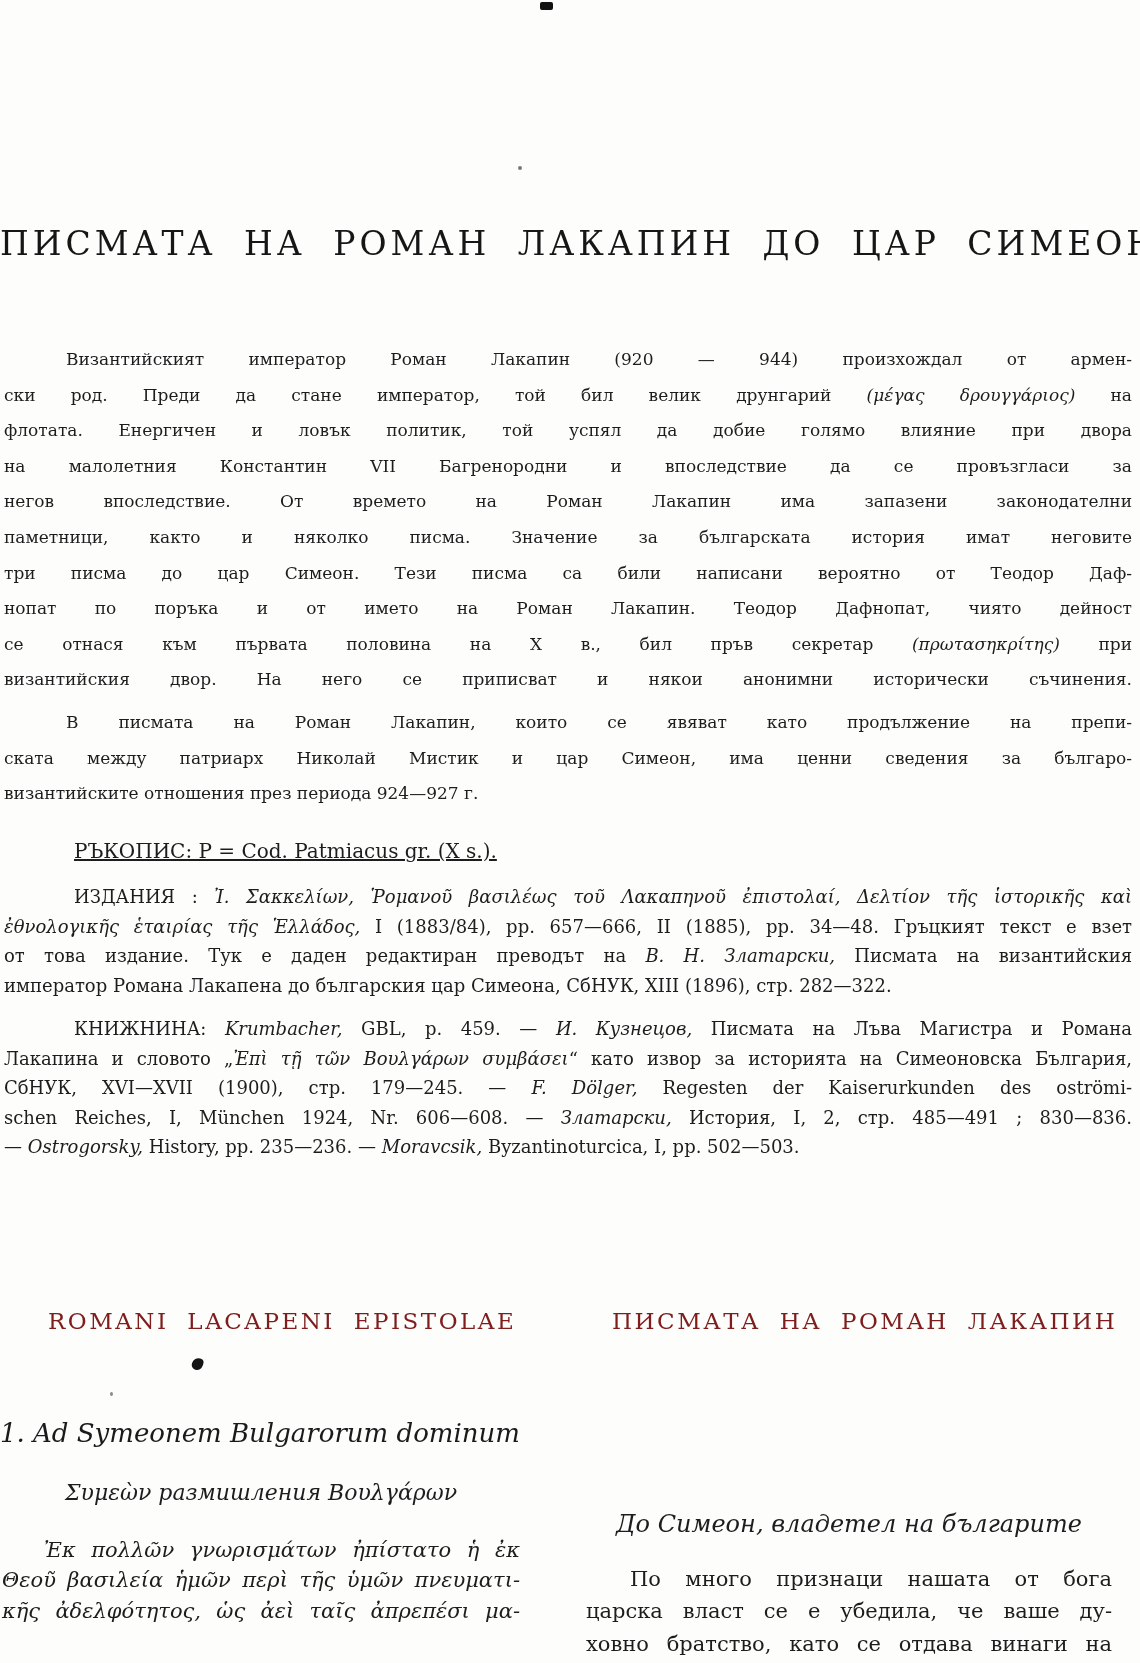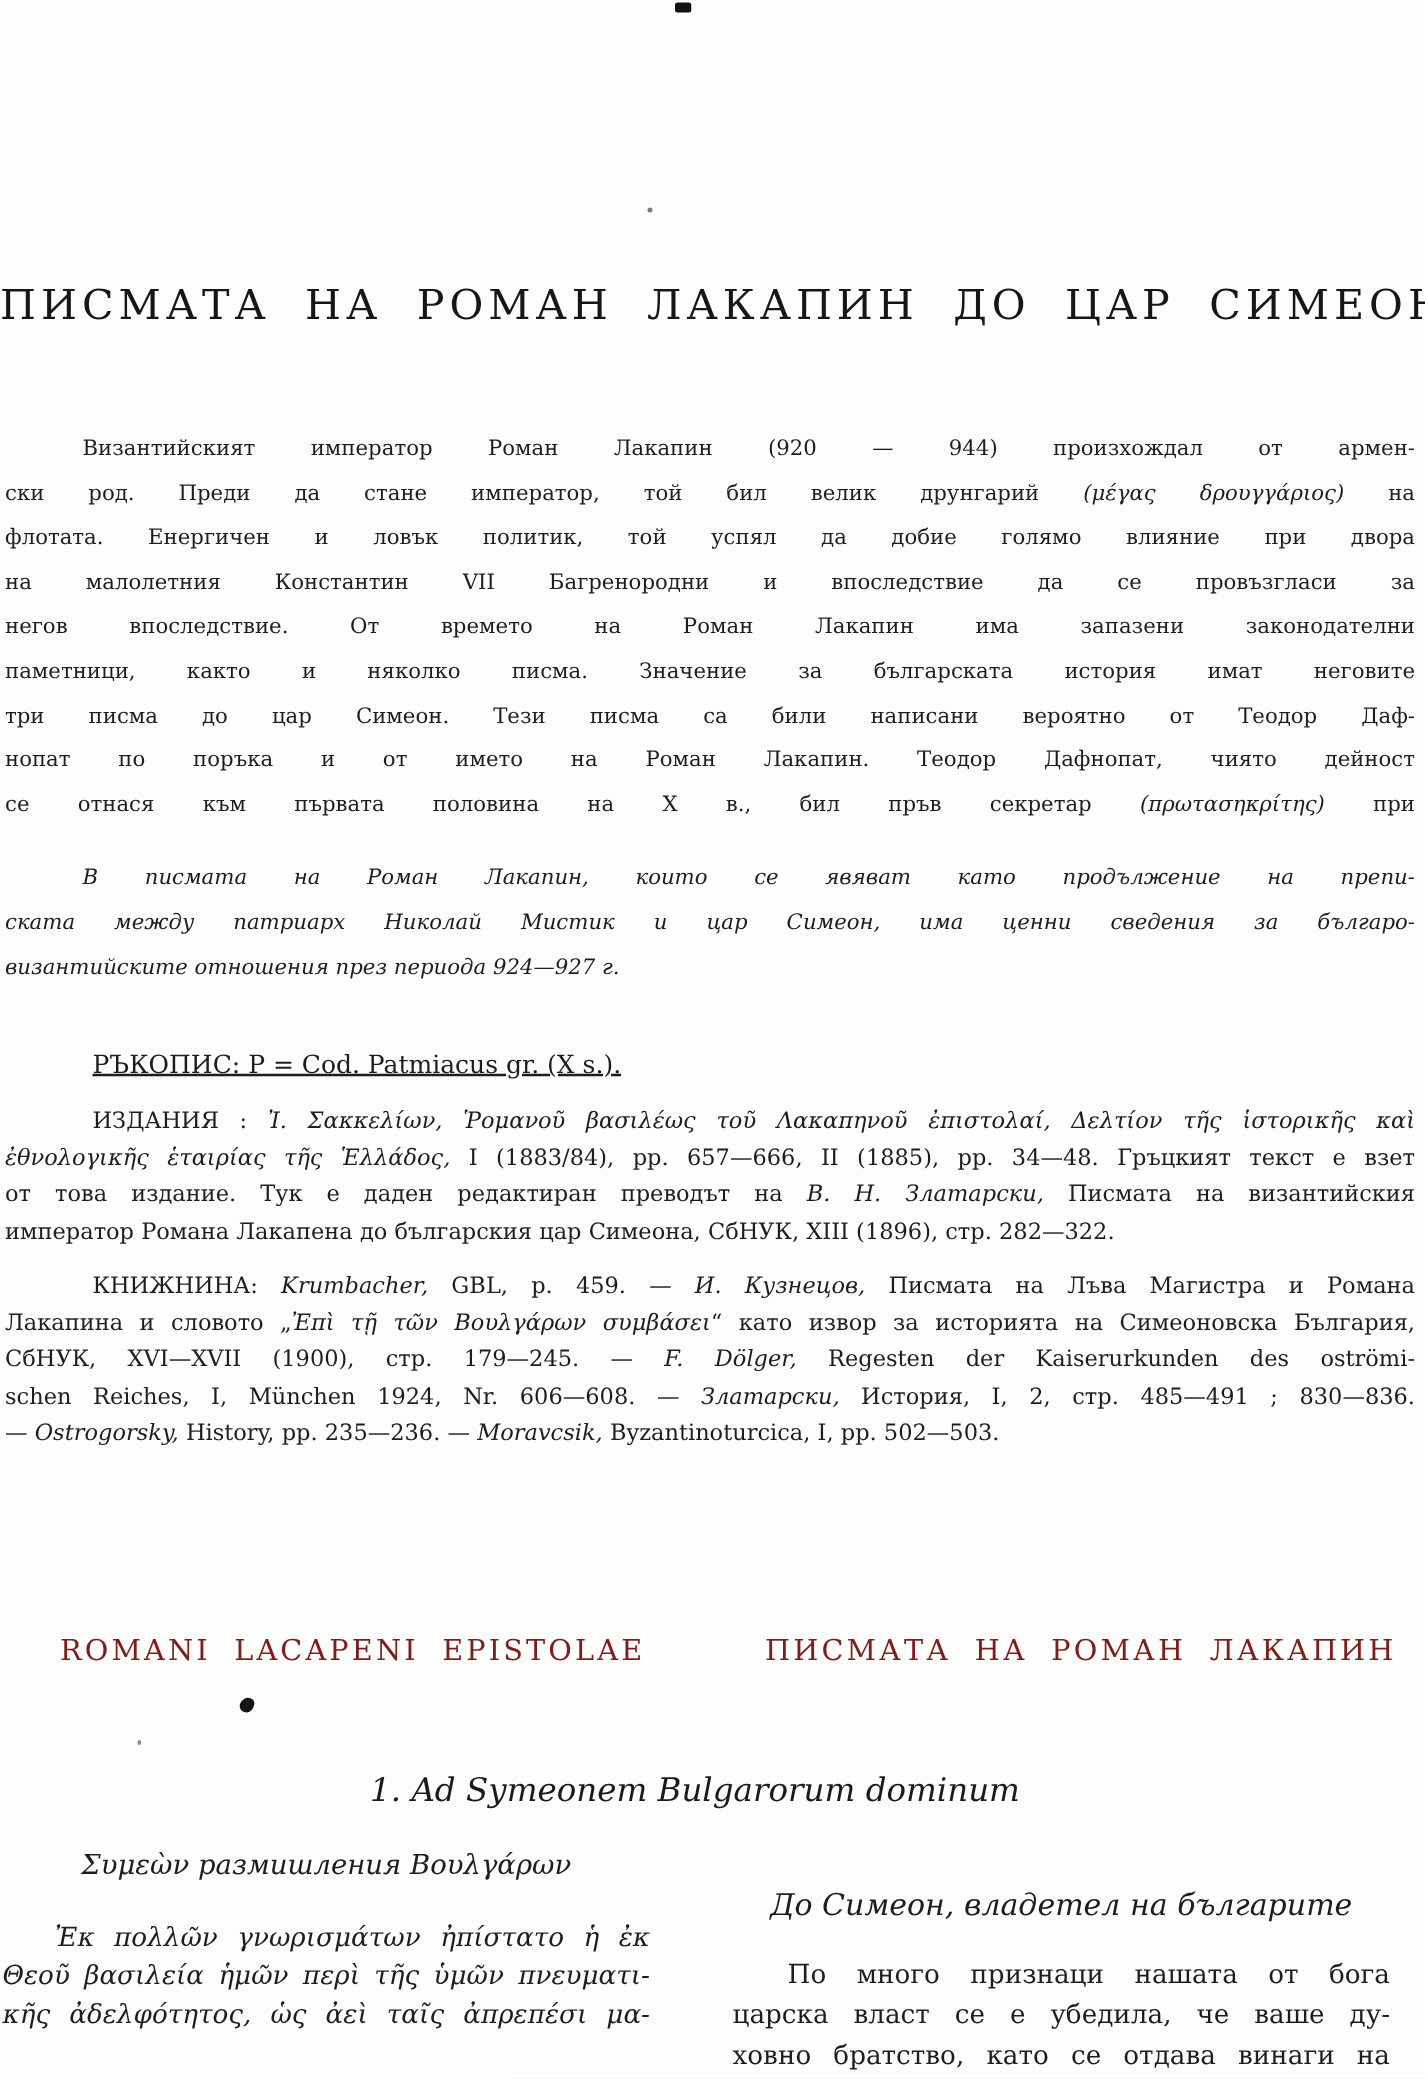--- a/index.html
+++ b/index.html
@@ -14,37 +14,37 @@
   }
   .page-title {
     position:absolute; top:224px; left:0; width:100%;
     text-align:center;
     font-size:33px; letter-spacing:4px; word-spacing:13px;
     color:#161616; white-space:nowrap;
   }
   .block { position:absolute; left:4px; width:1128px; }
   .intro-block { top:342px; font-size:17px; line-height:35.6px; }
   .intro-block .tline.ind { text-indent:62px; }
-  .para2 { margin-top:23px;font-style:italic; }
+  .para2 { margin-top:7px; }
   .manuscript-block { top:836px; font-size:20px; line-height:31px;text-decoration:underline; }
   .manuscript-block .ind { text-indent:70px; }
   .biblio { font-size:18px; line-height:29.5px; }
   .biblio .ind { text-indent:70px; }
   .editions-block { top:882px; }
   .literature-block { top:1014px; }
   .col-header {
     position:absolute; top:1308px;
     font-size:23px; letter-spacing:2.5px; word-spacing:9px;
     color:#7f1d1d; white-space:nowrap;
   }
   .latin-header { left:48px; }
   .cyrillic-header { left:612px; }
   .letter-heading {
     position:absolute; top:1418px; left:0; width:1112px;
-    text-align:center; font-style:italic; font-size:26px; color:#1a1a1a;
+    text-align:left; font-style:italic; font-size:26px; color:#1a1a1a;
   }
   .gcol {
     position:absolute; left:2px; top:1478px; width:518px;
     font-size:21px; line-height:30.5px; font-style:italic;
   }
   .gcol .col-heading { text-align:center; font-size:22px; margin-bottom:26px; text-align-last:center; }
   .gcol .ind { text-indent:42px; }
   .tcol {
     position:absolute; left:586px; top:1476px; width:526px;
     font-size:21px; line-height:32.6px;margin-top:32px;
@@ -87,20 +87,21 @@
     <div class="para1">
         <div class="tline ind"><span>Византийският император Роман Лакапин (920 — 944) произхождал от армен-</span></div>
         <div class="tline"><span>ски род. Преди да стане император, той бил велик друнгарий </span><span class="gk">(μέγας δρουγγάριος)</span><span> на</span></div>
         <div class="tline"><span>флотата. Енергичен и ловък политик, той успял да добие голямо влияние при двора</span></div>
         <div class="tline"><span>на малолетния Константин VII Багренородни и впоследствие да се провъзгласи за</span></div>
         <div class="tline"><span>негов впоследствие. От времето на Роман Лакапин има запазени законодателни</span></div>
         <div class="tline"><span>паметници, както и няколко писма. Значение за българската история имат неговите</span></div>
         <div class="tline"><span>три писма до цар Симеон. Тези писма са били написани вероятно от Теодор Даф-</span></div>
         <div class="tline"><span>нопат по поръка и от името на Роман Лакапин. Теодор Дафнопат, чиято дейност</span></div>
         <div class="tline"><span>се отнася към първата половина на X в., бил пръв секретар </span><span class="gk">(πρωτασηκρίτης)</span><span> при</span></div>
+        <div class="tline"><span>византийския двор. На него се приписват и някои анонимни исторически съчинения.</span></div>
       </div>
     <div class="para2">
         <div class="tline ind"><span>В писмата на Роман Лакапин, които се явяват като продължение на препи-</span></div>
         <div class="tline"><span>ската между патриарх Николай Мистик и цар Симеон, има ценни сведения за българо-</span></div>
         <div class="tline nojust"><span>византийските отношения през периода 924—927 г.</span></div>
       </div>
   </div>
 
   <div class="block manuscript-block">
       <div class="tline nojust ind"><span>РЪКОПИС: P = Cod. Patmiacus gr. (X s.).</span></div>

